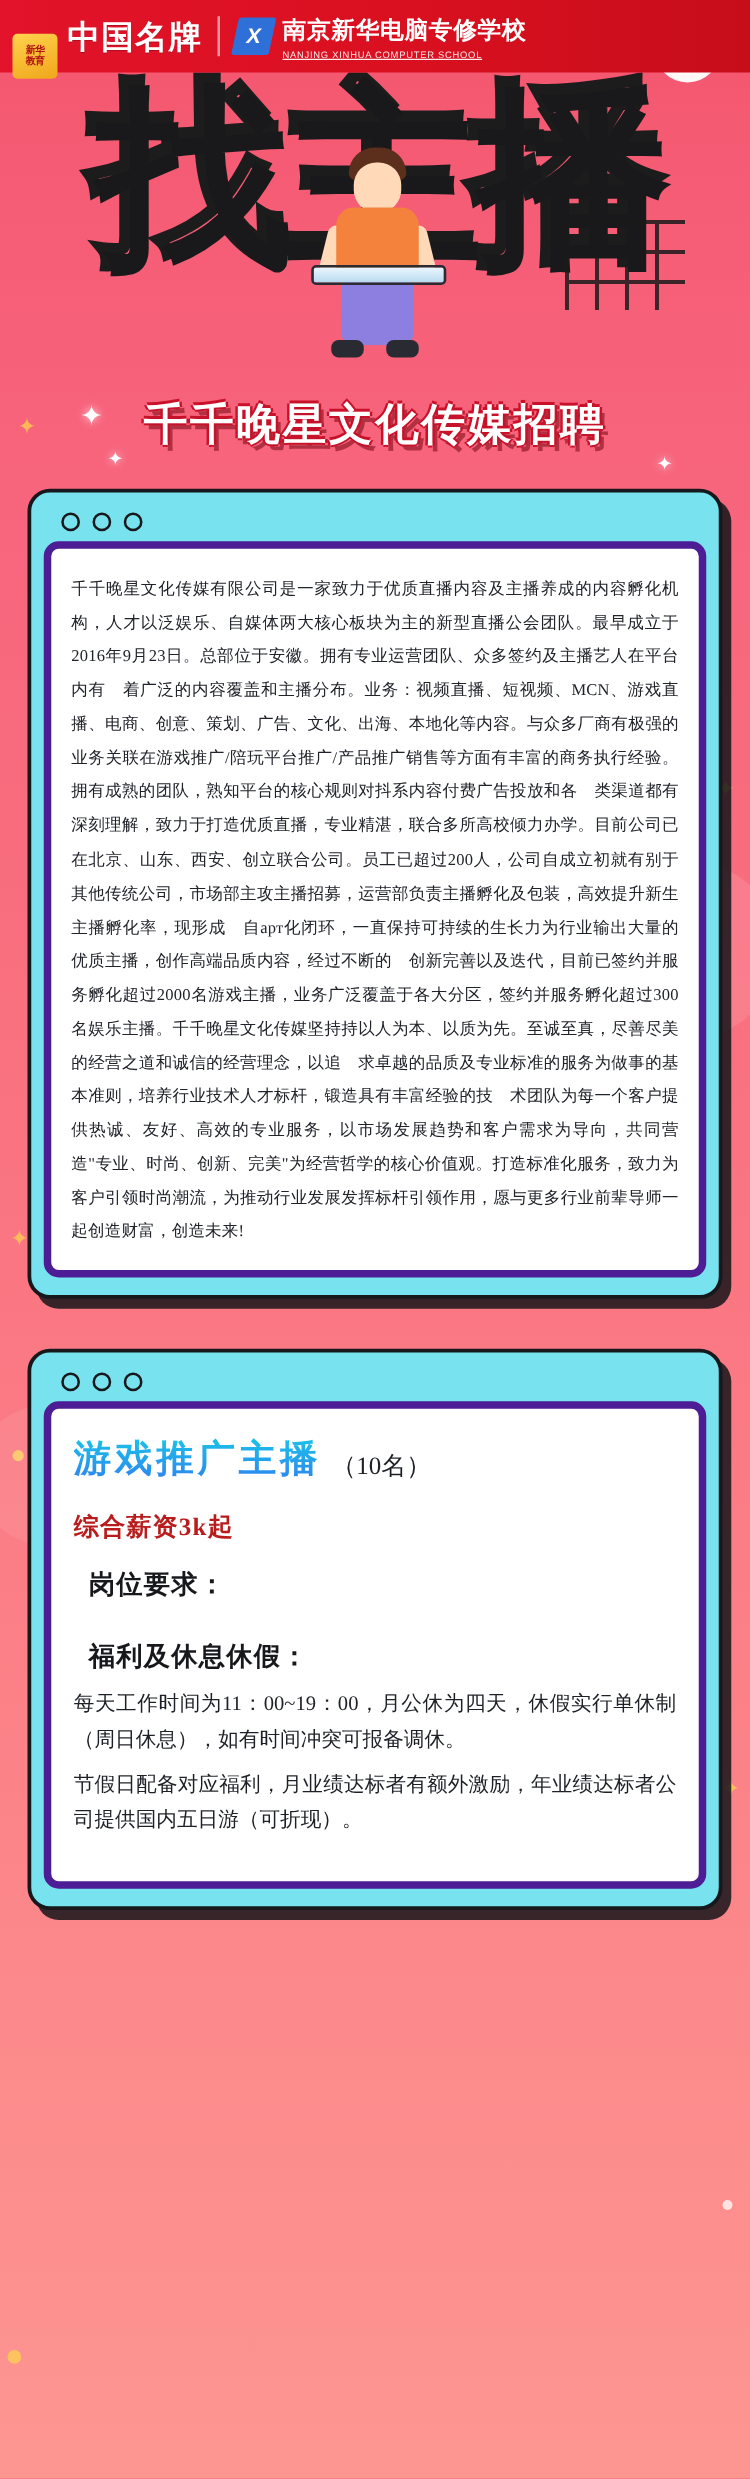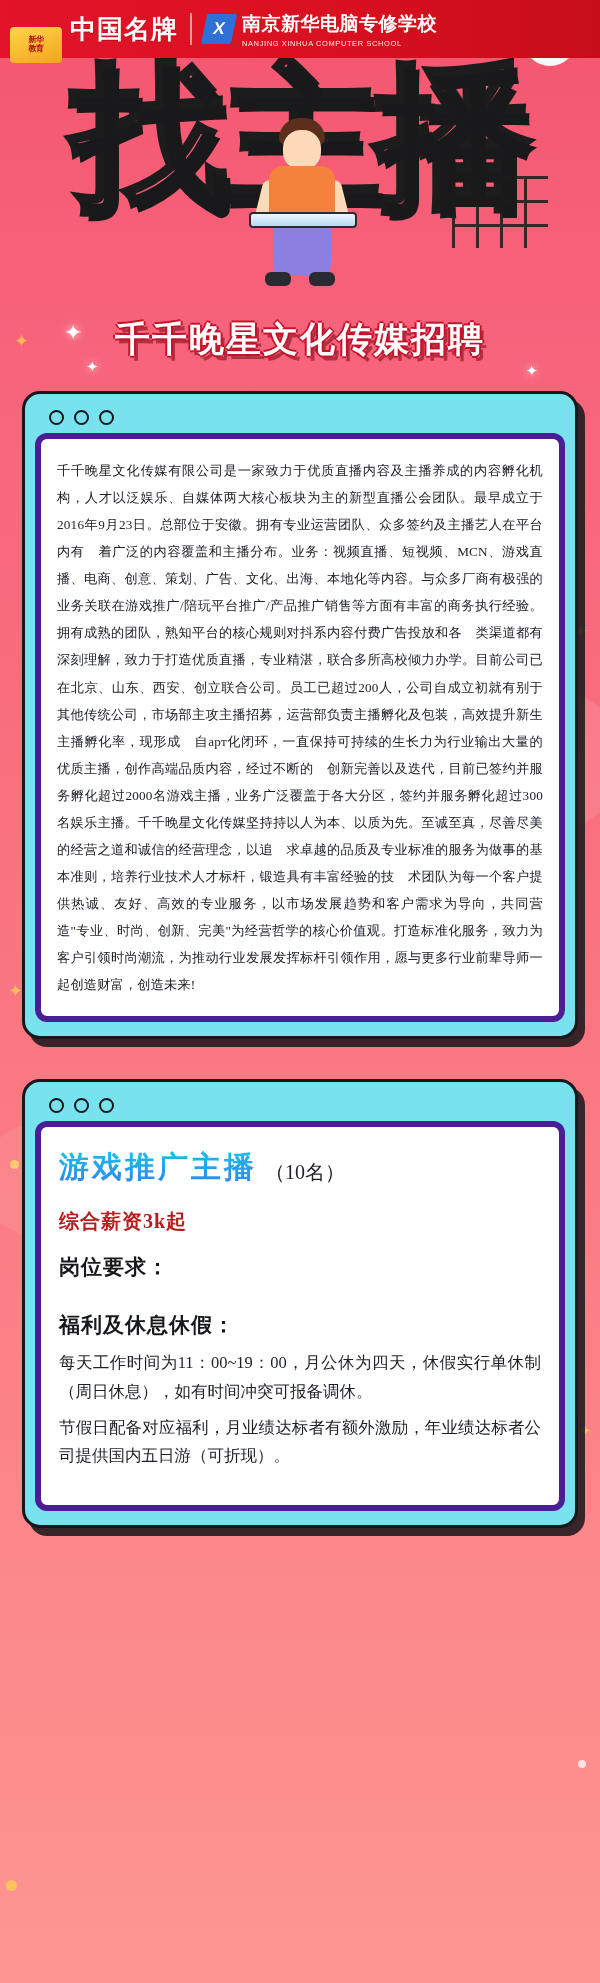--- a/index.html
+++ b/index.html
@@ -24,21 +24,21 @@
   .topbar {
     height: 58px;
     background: linear-gradient(90deg,#e2132a 0%, #d9101f 55%, #c70d1a 100%);
     display: flex;
     align-items: center;
     padding: 0 10px;
     position: relative;
     z-index: 6;
   }
   .xinhua-badge {
-    width: 52px; height: 36px;
+    width: 36px; height: 36px;
     background: linear-gradient(160deg,#ffd34d,#f0a61b);
     border-radius: 4px;
     display: flex; align-items: center; justify-content: center;
     color: #b01010;
     font-size: 8px; font-weight: bold; line-height: 1.05;
     text-align: right;
     letter-spacing: -0.5px;
     flex: 0 0 auto;
     margin-top: 31px;
   }
@@ -67,21 +67,21 @@
     flex: 0 0 auto;
   }
   .school {
     margin-left: 8px;
     display: flex; flex-direction: column; justify-content: flex-end;
   }
   .school-cn {
     color: #fff; font-size: 19px; font-weight: bold; letter-spacing: 0.5px;
   }
   .school-en {
-    color: rgba(255,255,255,0.9); font-size: 7.5px; letter-spacing: 0.6px; margin-top: 2px;
+    color: rgba(255,255,255,0.9); font-size: 7.5px; letter-spacing: 0.6px; margin-top: 2px; text-decoration: underline;
   }
   .top-circle {
     position: absolute;
     right: 24px; top: 14px;
     width: 52px; height: 52px;
     border-radius: 50%;
     background: #ffffff;
     opacity: 0.95;
     z-index: 5;
   }
@@ -274,21 +274,21 @@
     color: #b91c1c;
     letter-spacing: 1px;
     margin-bottom: 18px;
   }
   .sec-head {
     font-family: "Liberation Serif", serif;
     font-size: 21px;
     font-weight: bold;
     color: #17181c;
     letter-spacing: 1px;
-    margin: 6px 0 10px 0;
+    margin: 6px 0 10px 12px;
   }
   .sec-head.second { margin-top: 30px; }
   .req-line, .ben-line {
     font-family: "Liberation Serif", serif;
     font-size: 16.5px;
     line-height: 1.72;
     color: #1d2026;
     margin-bottom: 8px;
     text-align: justify;
   }

